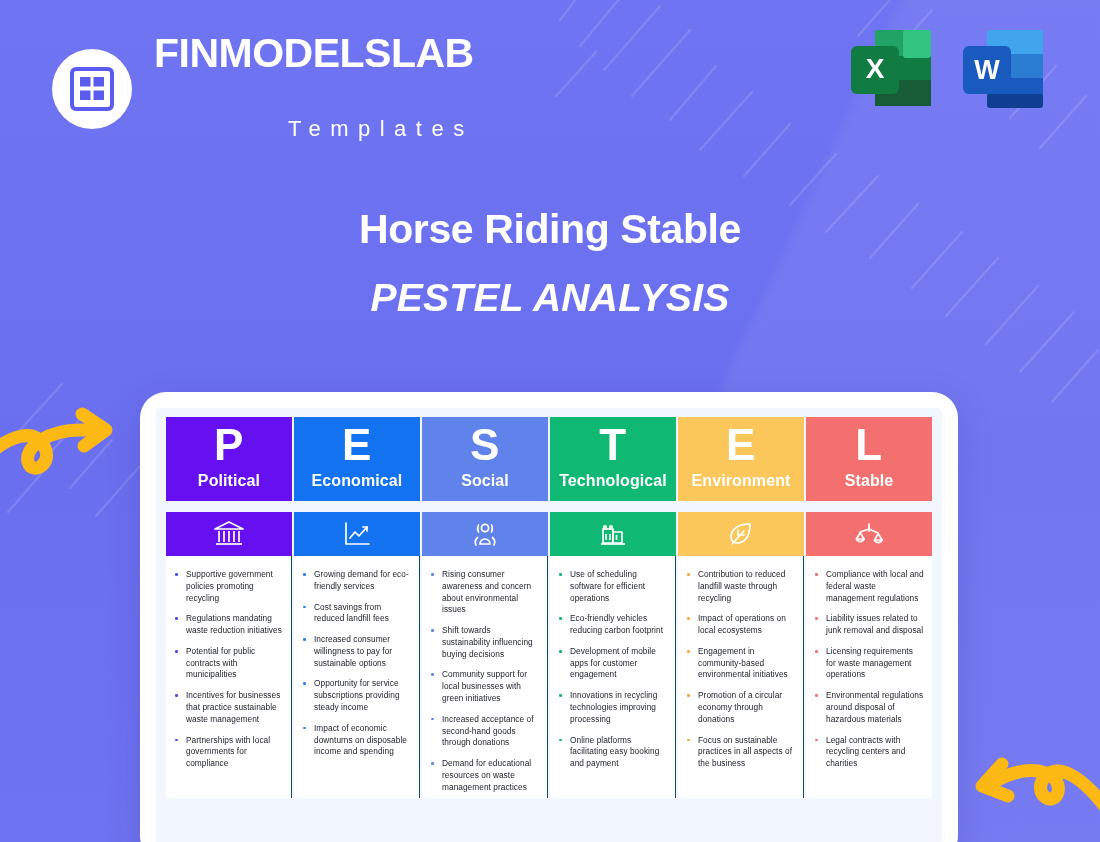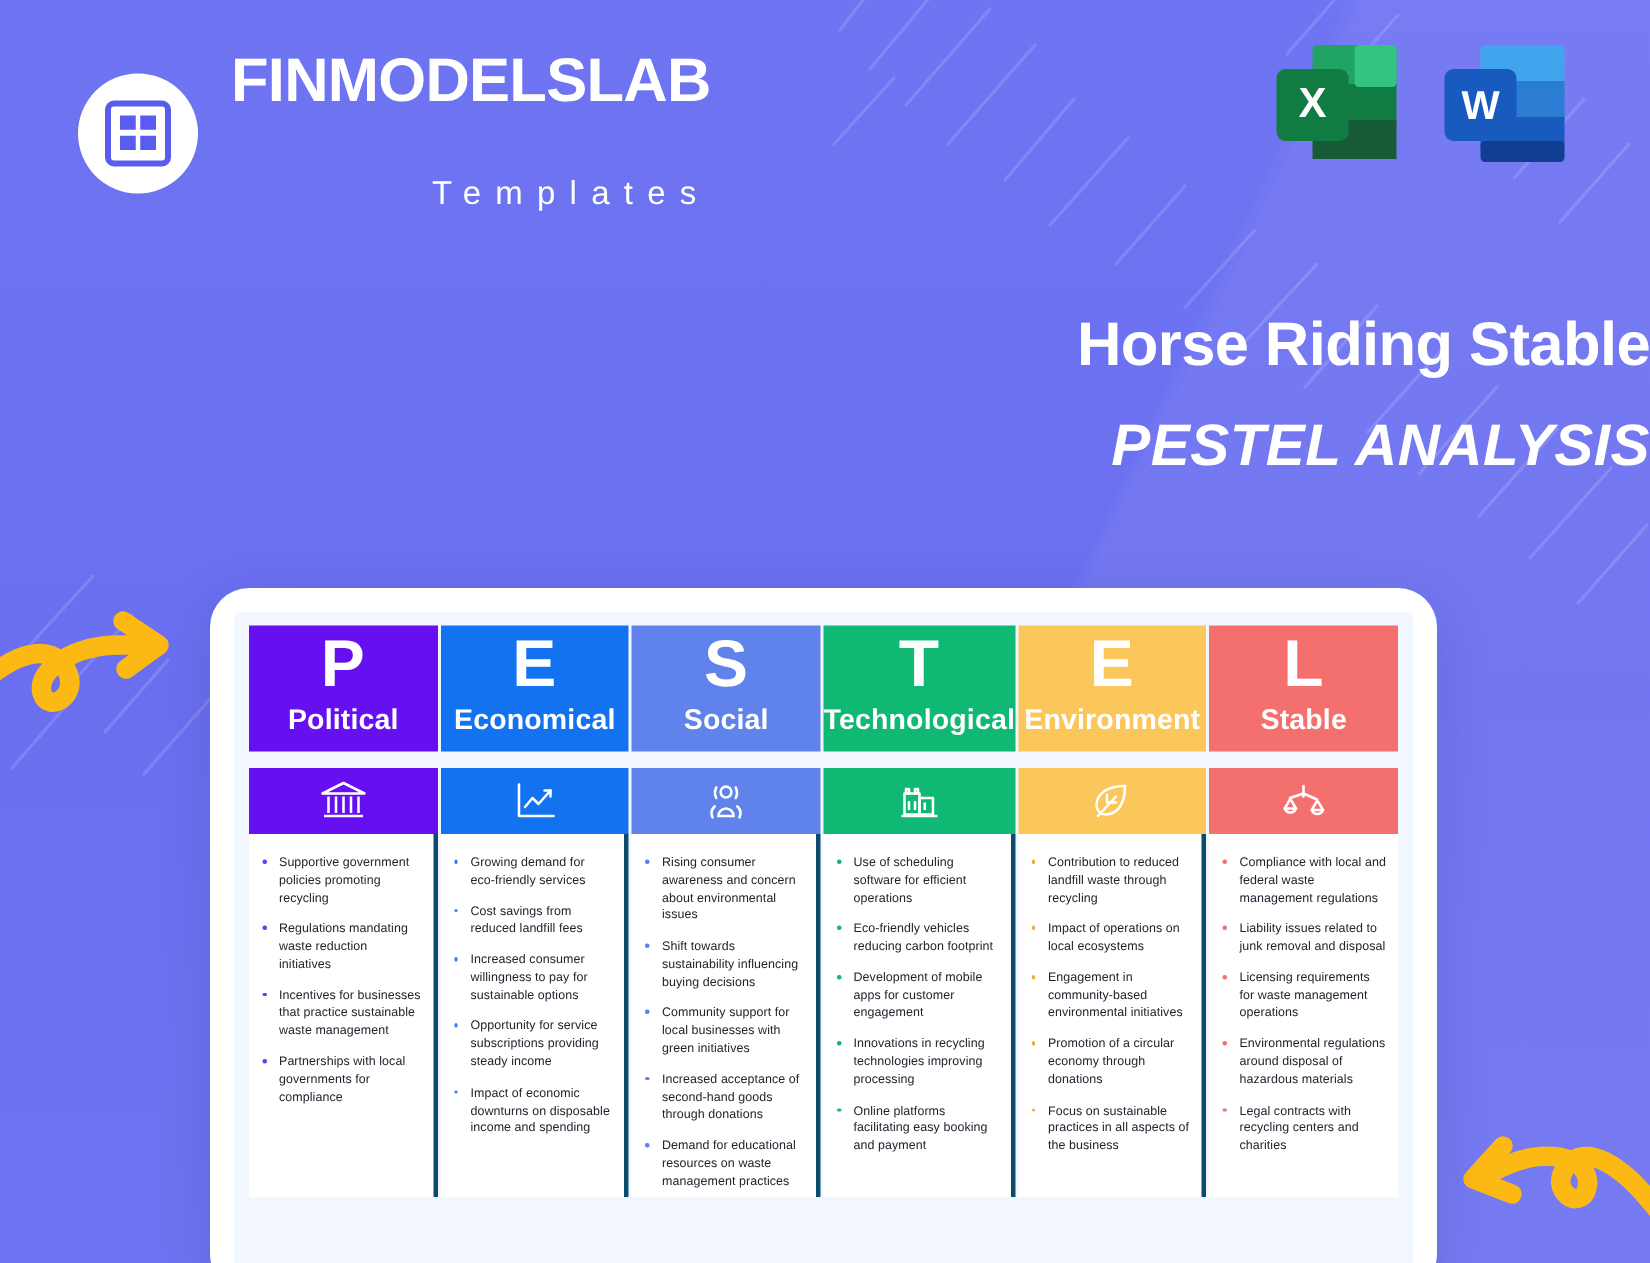--- a/index.html
+++ b/index.html
@@ -74,21 +74,21 @@
     right: 55px; top: 26px;
     display: flex;
     gap: 28px;
   }
   .office-icon { position: relative; width: 84px; height: 100px; }
 
   
   #title-wrap {
     position: absolute;
     left: 0; right: 0; top: 200px;
-    text-align: right;
+    text-align: center;
   }
   #main-title {
     font-size: 41px;
     font-weight: 800;
     color: #ffffff;
     letter-spacing: -0.4px;
     line-height: 1.45;
   }
   #sub-title {
     font-size: 39px;
@@ -140,41 +140,41 @@
     color: #ffffff;
     padding-bottom: 4px;
   }
   .head-letter {
     font-size: 44px;
     font-weight: 800;
     line-height: .96;
     letter-spacing: .5px;
   }
   .head-label {
-    font-size: 19px;
+    font-size: 16px;
     font-weight: 600;
     margin-top: 6px;
     letter-spacing: .1px;
     white-space: nowrap;
   }
 
   .icon-cell {
     height: 44px;
     margin-top: 11px;
     display: flex;
     align-items: center;
     justify-content: center;
   }
   .icon-cell svg { display: block; }
 
   .body-cell {
     background: #ffffff;
     height: 242px;
     padding: 13px 8px 8px 7px;
-    border-right: 3px solid #0c4a6e;
+    border-right: 1px solid #0c4a6e;
   }
   .col:last-child .body-cell { border-right: none; }
 
   .bullets { list-style: none; }
   .bullets li {
     position: relative;
     padding-left: 13px;
     margin-bottom: 9px;
     font-size: 8.3px;
     line-height: 1.42;
@@ -293,20 +293,21 @@
           <svg width="32" height="28" viewBox="0 0 32 28" fill="none" stroke="#fff" stroke-width="1.7">
             <path d="M16 2 L30 9 H2 Z" stroke-linejoin="round"></path>
             <path d="M6 11 v11 M11 11 v11 M16 11 v11 M21 11 v11 M26 11 v11"></path>
             <path d="M3 24 h26"></path>
           </svg>
         </div>
         <div class="body-cell">
           <ul class="bullets" style="--dot:#4b4bf5">
             <li>Supportive government policies promoting recycling</li>
             <li>Regulations mandating waste reduction initiatives</li>
+            <li>Potential for public contracts with municipalities</li>
             <li>Incentives for businesses that practice sustainable waste management</li>
             <li>Partnerships with local governments for compliance</li>
           </ul>
         </div>
       </div>
 
       <div class="col">
         <div class="head-cell" style="background:#1272ef">
           <div class="head-letter">E</div>
           <div class="head-label">Economical</div>

